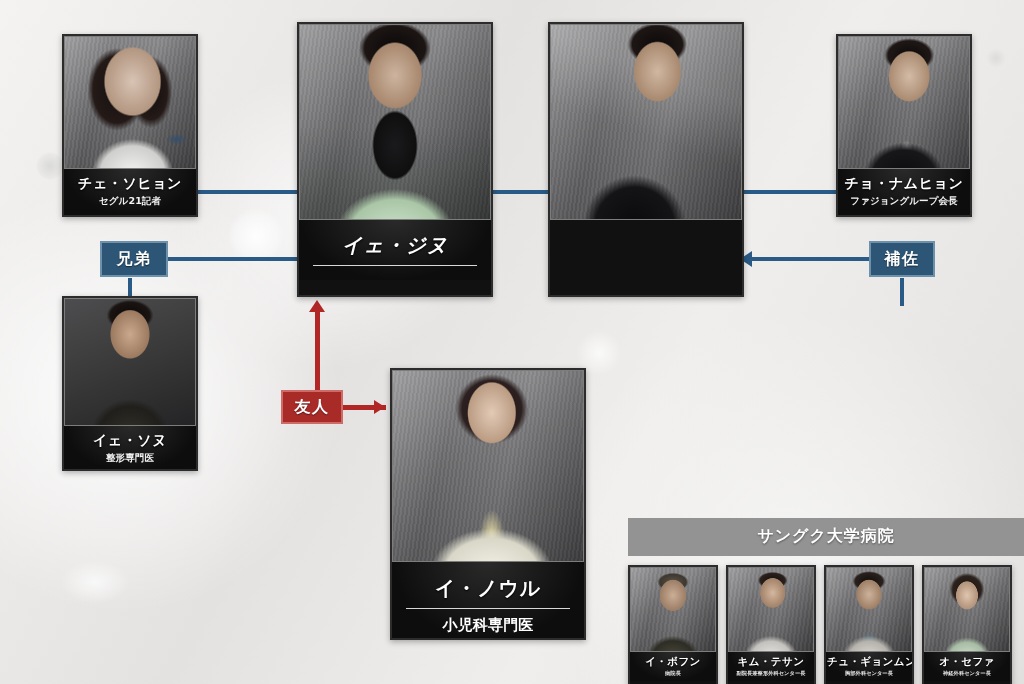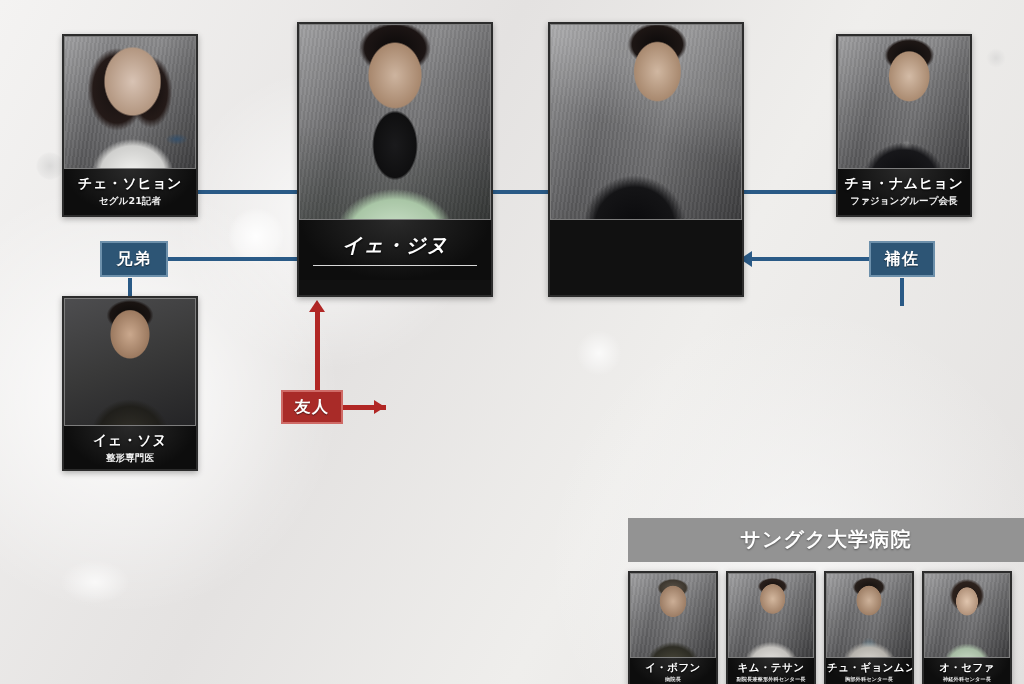--- a/index.html
+++ b/index.html
@@ -164,21 +164,21 @@
 
   
   #hospital-group {
     position: absolute;
     z-index: 4;
   }
   #hospital-header {
     background: #939393;
     color: #ffffff;
     font-weight: bold;
-    font-size: 20px;
+    font-size: 16px;
     letter-spacing: .06em;
     text-align: center;
     padding: 8px 0 9px;
     text-shadow: 0 1px 2px rgba(0,0,0,.45);
   }
   #hospital-cards {
     position: relative;
     height: 124px;
     margin-top: 9px;
   }
@@ -284,20 +284,35 @@
         radial-gradient(ellipse 30px 20px at 50% 13%, #0b0908 0%, #1a1412 66%, rgba(0,0,0,0) 78%),
         radial-gradient(ellipse 50px 46px at 50% 108%, #33312a 0%, #201f1b 62%, rgba(0,0,0,0) 78%);"></div>
     </div>
     <div class="label">
       <div class="cname">イェ・ソヌ</div>
       <div class="ctitle">整形専門医</div>
     </div>
   </div>
 
 
+  <div class="card big" style="left:390px;top:368px;width:196px;height:272px;">
+    <div class="photo" style="height:192px;">
+      <div class="tex"></div>
+      <div class="figure" style="background:
+        radial-gradient(ellipse 30px 38px at 52% 22%, #e2cab6 0%, #bb9c83 78%, rgba(0,0,0,0) 82%),
+        radial-gradient(ellipse 48px 46px at 52% 20%, #1a1210 0%, #2c2020 62%, rgba(0,0,0,0) 76%),
+        radial-gradient(ellipse 80px 58px at 52% 106%, #f3f2e6 0%, #d8d7c8 58%, rgba(0,0,0,0) 76%),
+        radial-gradient(ellipse 16px 36px at 52% 88%, #efe3a8 0%, rgba(0,0,0,0) 80%);"></div>
+    </div>
+    <div class="label" style="padding-top:13px;">
+      <div class="cname">イ・ノウル</div>
+      <div class="divider"></div>
+      <div class="ctitle">小児科専門医</div>
+    </div>
+  </div>
 
   <div class="tag blue" style="left:100px;top:241px;width:68px;height:36px;">
     <span>兄弟</span>
   </div>
 
   <div class="tag red" style="left:281px;top:390px;width:62px;height:34px;">
     <span>友人</span>
   </div>
 
   <div class="tag blue" style="left:869px;top:241px;width:66px;height:36px;">

